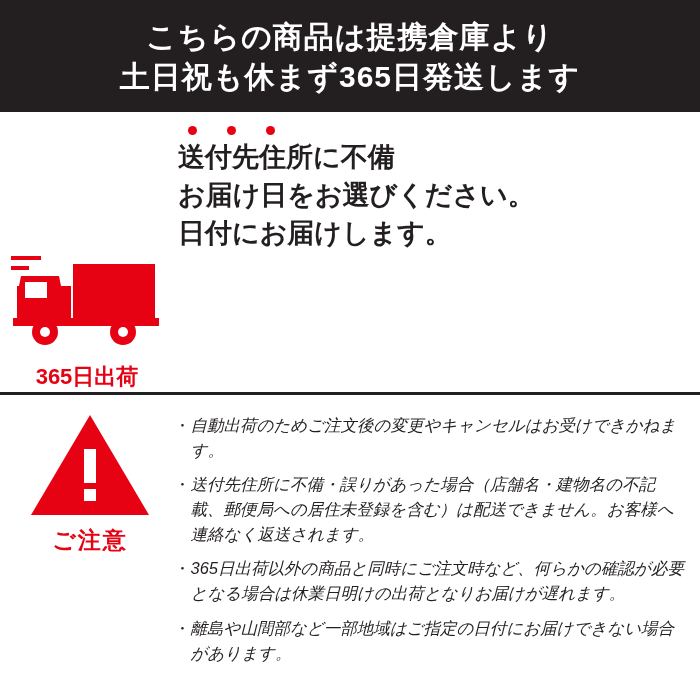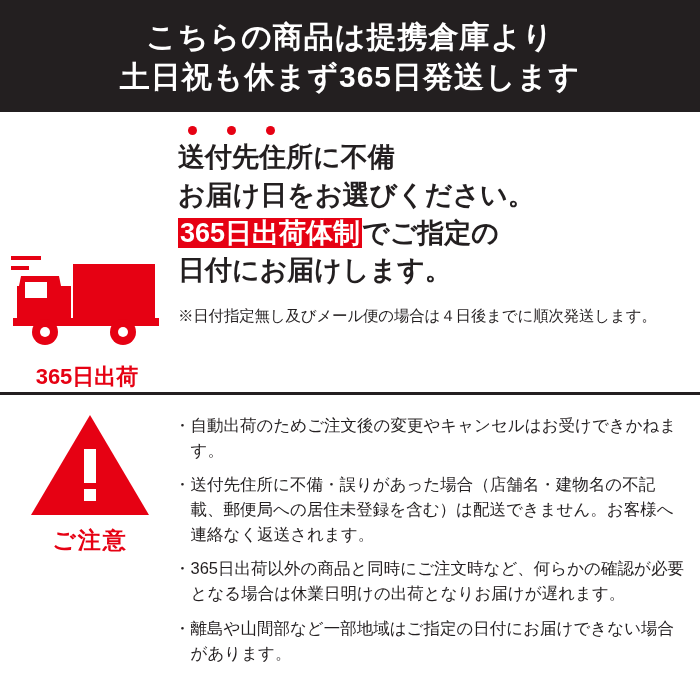--- a/index.html
+++ b/index.html
@@ -130,20 +130,21 @@
     line-height: 1.52;
     margin-bottom: 9px;
   }
   .bullet .mark {
     flex: 0 0 16px;
     font-size: 16.5px;
     line-height: 1.52;
   }
   .bullet .text {
     flex: 1 1 auto;
+    font-style: italic;
   }
 </style>
 </head>
 <body>
 
 <div class="banner">
 
   <div class="header">
     <div class="header-line">こちらの商品は提携倉庫より</div>
     <div class="header-line">土日祝も休まず365日発送します</div>
@@ -176,23 +177,21 @@
     </div>
 
     <div class="mid-right">
       <div class="dots">
         <span class="dot"></span>
         <span class="dot"></span>
         <span class="dot"></span>
       </div>
       <div class="mid-line">送付先住所に不備</div>
       <div class="mid-line">お届け日をお選びください。</div>
-      <div class="mid-line"><span class="hl">365日出荷体制</span><span>でご指定の</span></div>
       <div class="mid-line">日付にお届けします。</div>
-      <div class="note">※日付指定無し及びメール便の場合は４日後までに順次発送します。</div>
     </div>
   </div>
 
   <div class="bottom">
     <div class="bottom-left">
       <svg class="warn-wrap" viewBox="0 0 126 112" aria-hidden="true">
         <path d="M63 6 L122 106 L4 106 Z" fill="#e60113"></path>
         <rect x="57" y="40" width="12" height="34" fill="#ffffff"></rect>
         <rect x="57" y="80" width="12" height="12" fill="#ffffff"></rect>
       </svg>

